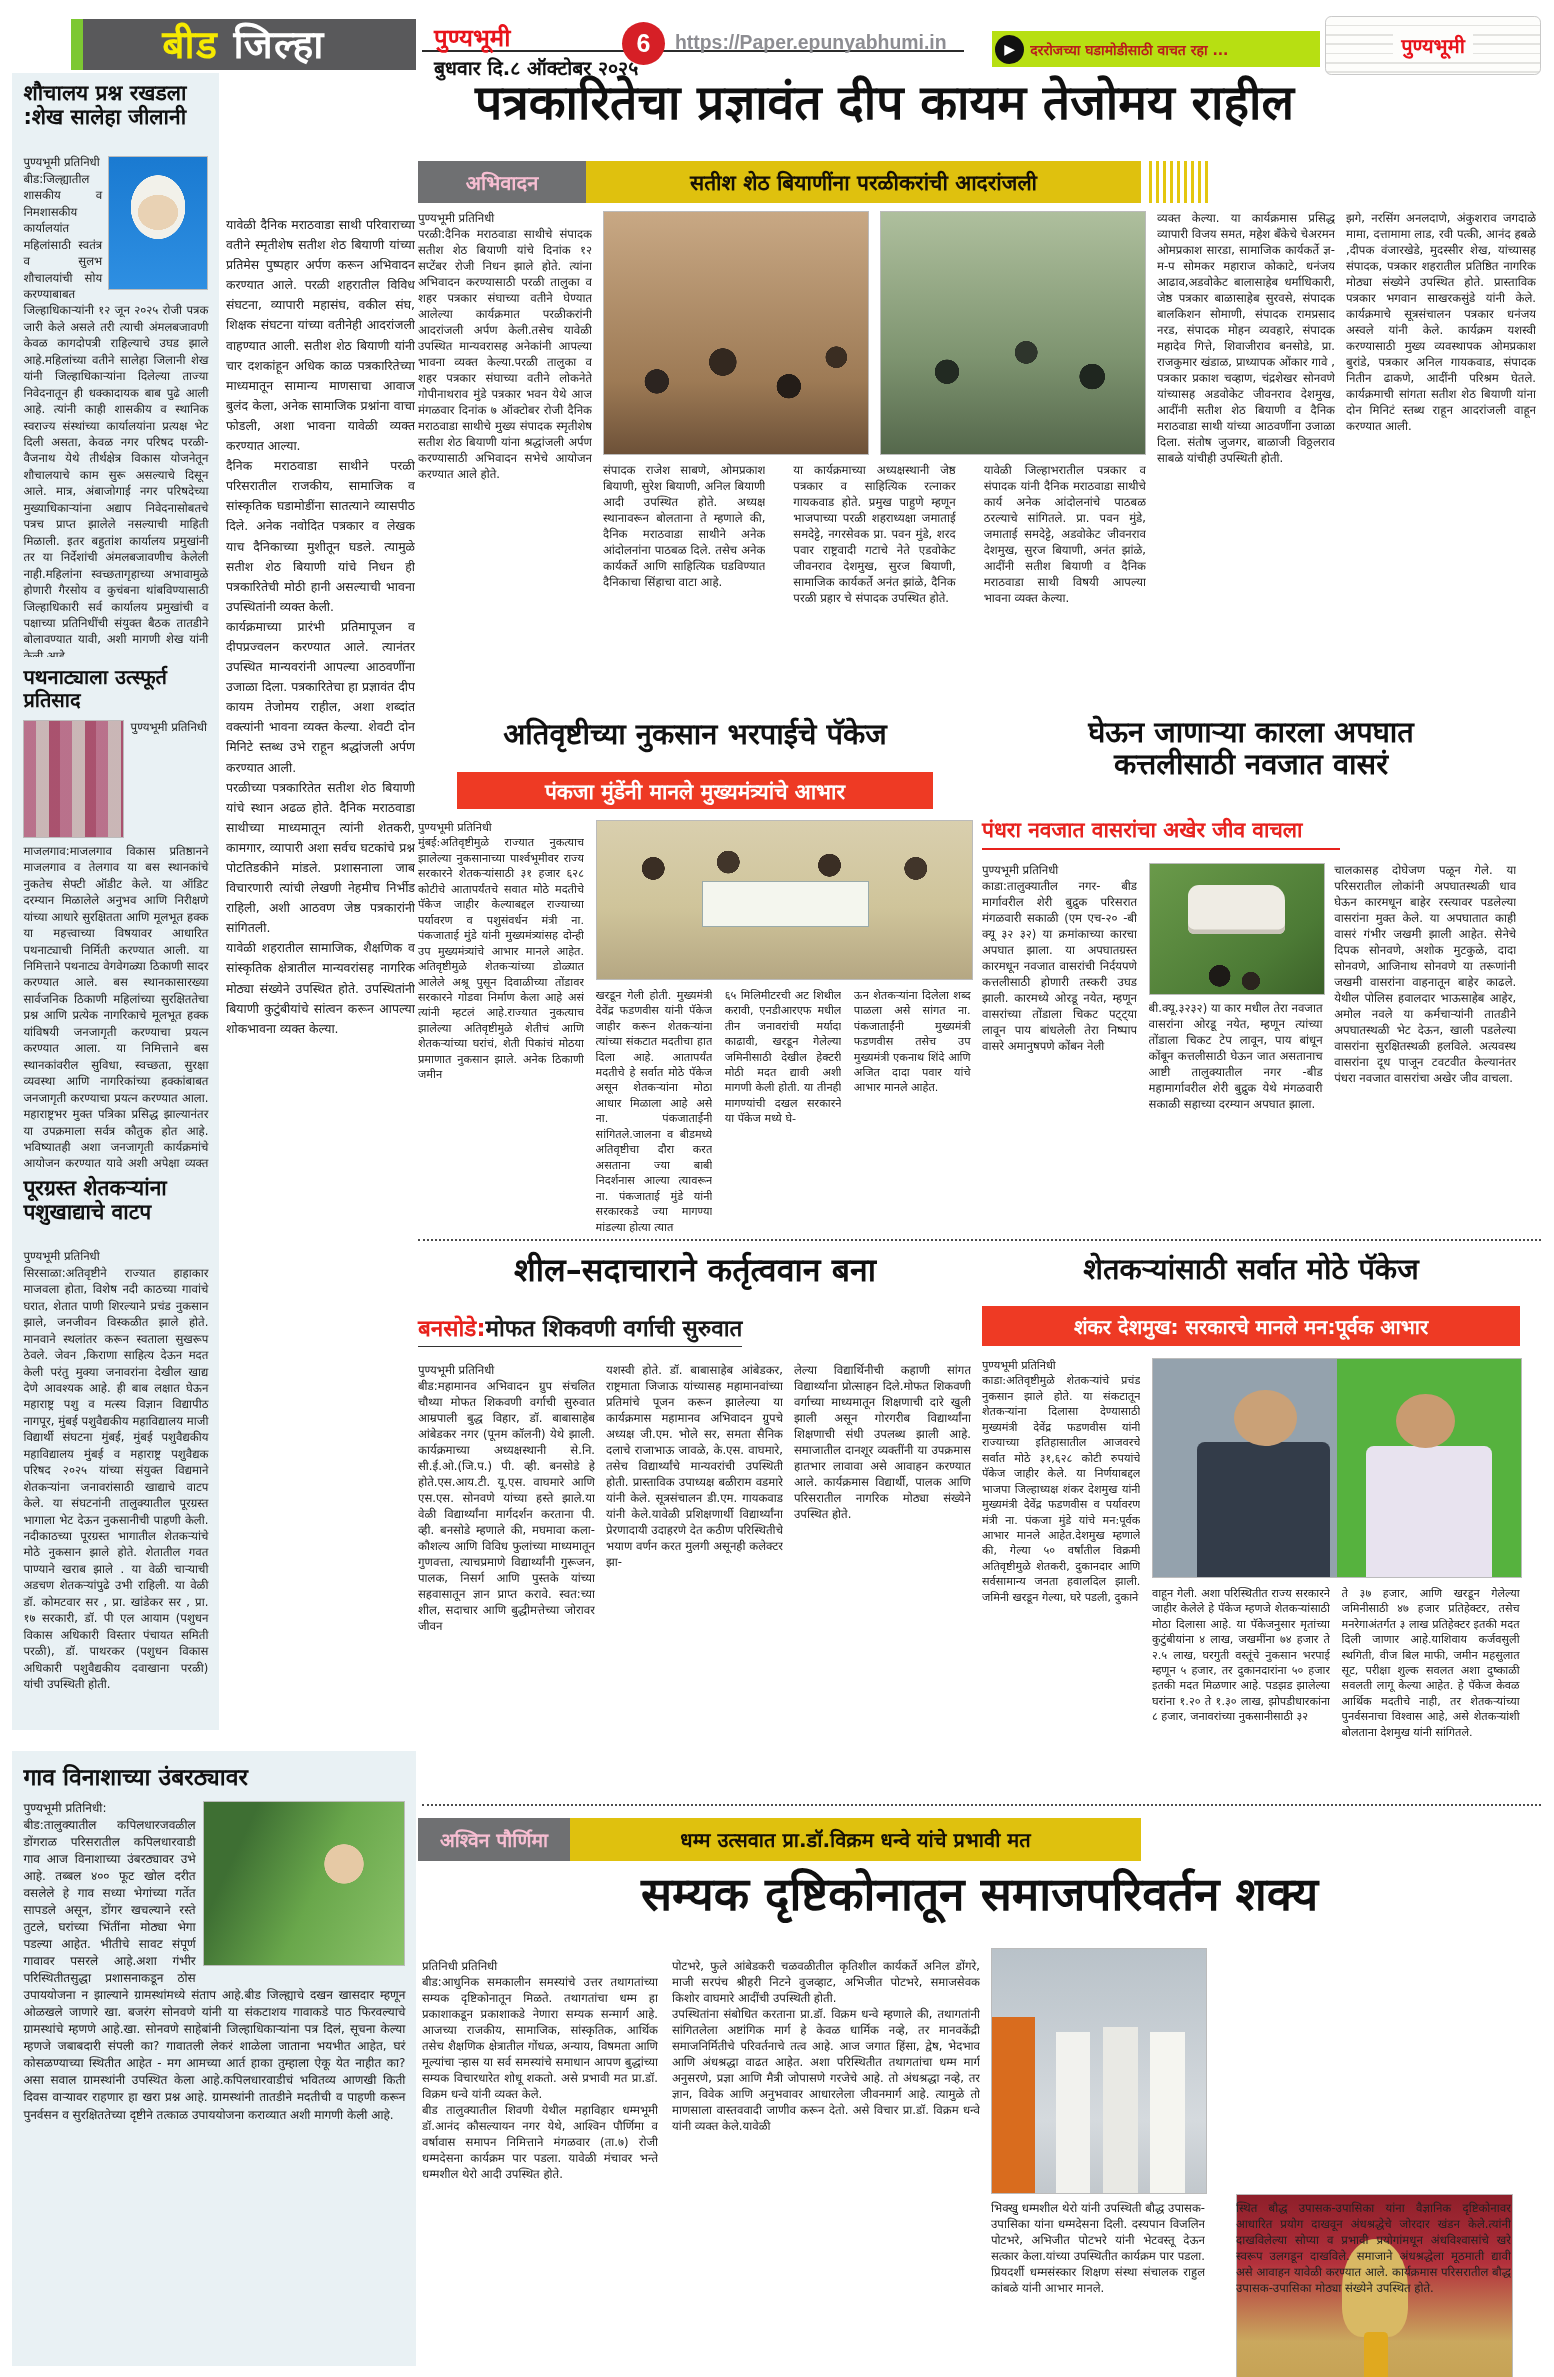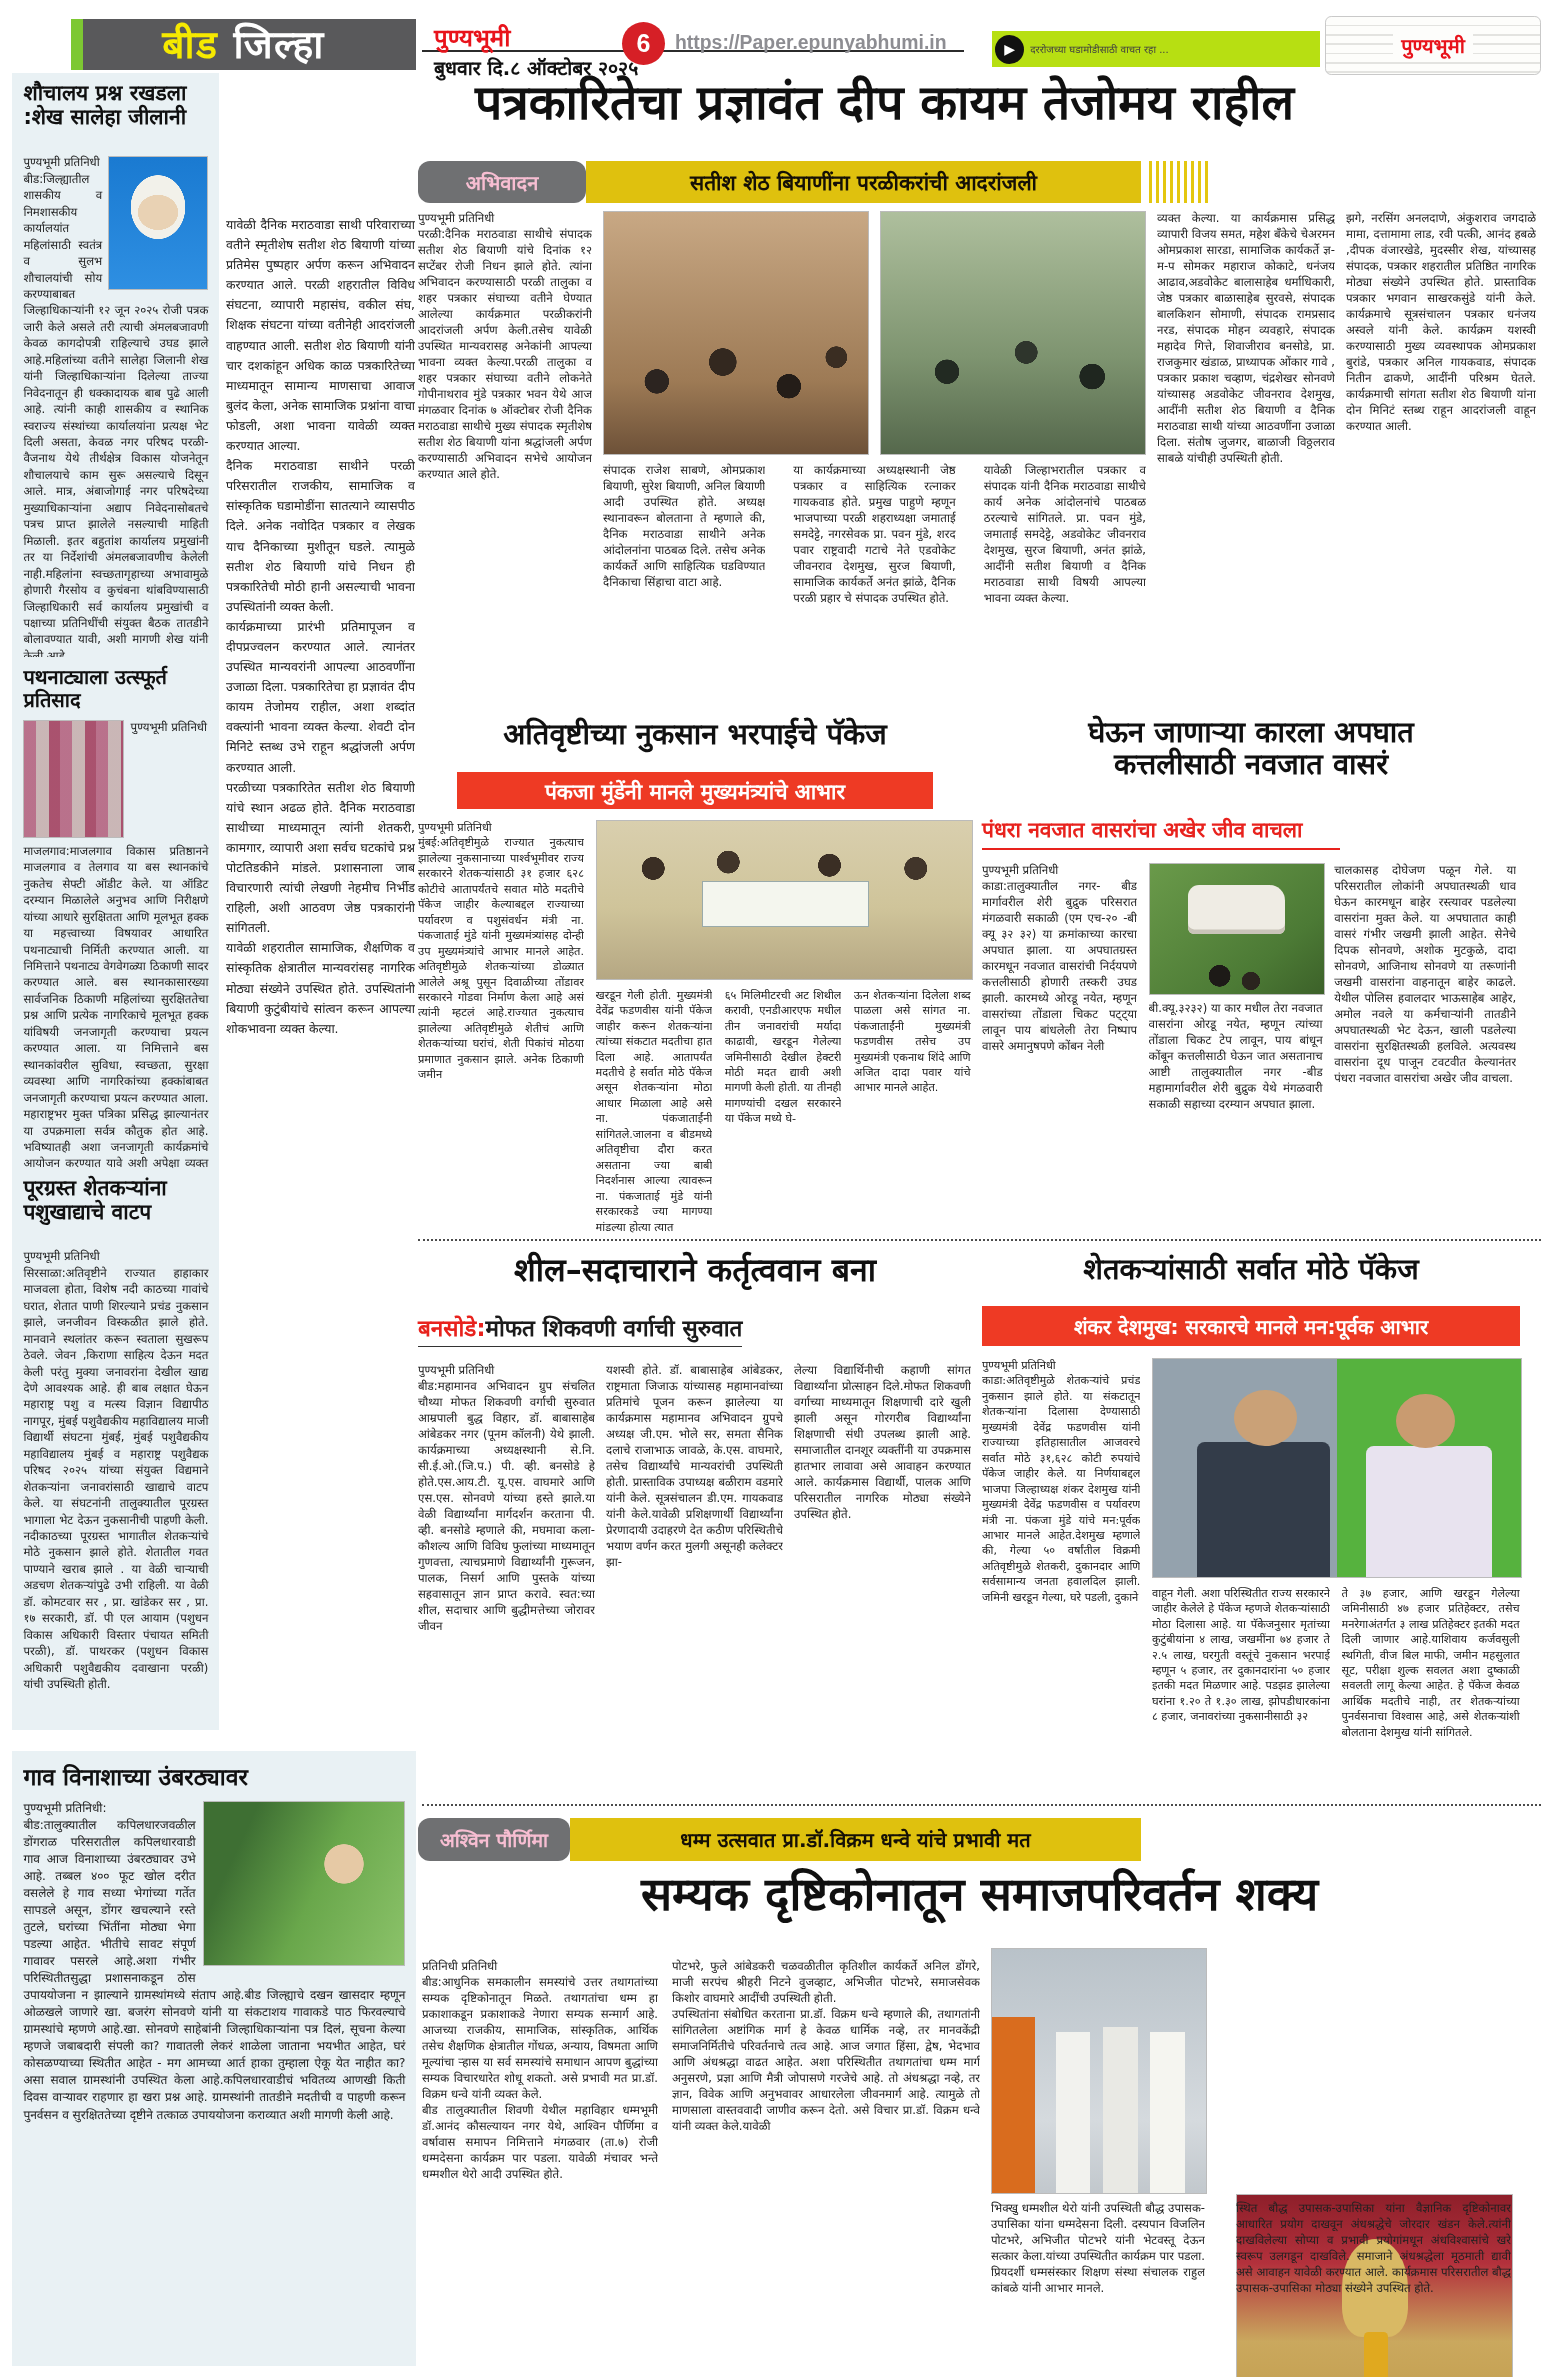--- a/index.html
+++ b/index.html
@@ -14,34 +14,34 @@
   .hdr-title .y{color:#f6e900;} .hdr-title .w{color:#ffffff;}
   .masthead{left:434px;top:20px;width:387px;text-align:left;}
   .masthead .nm{color:#e8131b;font-size:24px;font-weight:800;}
   .mast-rule{left:422px;top:50px;width:542px;height:1.5px;background:#2b2b2b;}
   .dateline{left:434px;top:54px;font-size:19.4px;font-weight:700;color:#111;}
   .pagenum{left:622px;top:22px;width:43px;height:43px;background:#d61f26;border-radius:50%;
            color:#fff;display:flex;align-items:center;justify-content:center;font:800 25px "Liberation Sans",sans-serif;}
   .siteurl{left:675px;top:31px;font:800 19.4px "Liberation Sans",sans-serif;color:#8d8d92;}
   .ticker{left:992px;top:31px;width:328px;height:36px;background:#b7df12;display:flex;align-items:center;gap:6.2px;padding-left:3.1px;box-sizing:border-box;}
   .play{width:29px;height:29px;border-radius:50%;background:#111;color:#fff;display:flex;align-items:center;justify-content:center;font-size:14px;flex:0 0 auto;}
-  .ticker-txt{font-size:10px;font-weight:400;color:#404040;white-space:nowrap;overflow:hidden;}
+  .ticker-txt{font-size:14px;font-weight:700;color:#b91c1c;white-space:nowrap;overflow:hidden;}
   .roll{left:1325px;top:15.5px;width:214px;height:57px;background:#fdfdfb;border:0.8px solid #c9c9c9;border-radius:6.2px;
         display:flex;align-items:center;justify-content:center;
         background-image:repeating-linear-gradient(180deg,transparent 0 7.7px,#e3e3e0 7.7px 9.3px);}
   .roll-title{background:#fdfdfb;padding:1.5px 7.7px;color:#e8131b;font-size:20px;font-weight:800;}
   
   .tint{background:#e9f1f4;}
   .art{padding:9.3px 11px;box-sizing:border-box;overflow:hidden;}
   .hl{font-weight:800;color:#101010;line-height:1.12;}
   .body-txt{text-align:justify;font-size:11.6px;line-height:1.42;color:#222;white-space:pre-line;}
   .col{overflow:hidden;text-align:justify;font-size:11.6px;line-height:1.38;color:#212121;white-space:pre-line;}
   .photo{position:relative;overflow:hidden;border:0.8px solid #bbb;}
   .kick{display:flex;align-items:center;justify-content:center;font-weight:700;}
-  .kick-gray{background:#6f7072;color:#f7bed2;border-radius:12px;}
+  .kick-gray{background:#6f7072;color:#f7bed2;}
   .strap-y{background:#dfc10e;color:#151006;font-weight:800;display:flex;align-items:center;justify-content:center;}
   .strap-r{background:#ee3a24;color:#ffffff;font-weight:800;display:flex;align-items:center;justify-content:center;}
   .stripes{background:repeating-linear-gradient(90deg,#e4c70f 0 3.1px,#ffffff 3.1px 7px);}
   .dotted{border-top:2.3px dotted #4c4c4c;height:0;}
   
   .ph-woman{background:radial-gradient(ellipse 34% 22% at 50% 42%,#e9d2b4 60%,transparent 61%),
             radial-gradient(ellipse 46% 40% at 50% 38%,#f2f1ea 60%,transparent 61%),
             linear-gradient(#1a7ad1,#2e8fe2);}
   .ph-saree{background:linear-gradient(rgba(90,40,60,.25),rgba(90,40,60,.25)),
             repeating-linear-gradient(90deg,#d98aa6 0 12.4px,#efe6df 12.4px 25px,#c4607f 25px 36px);}

